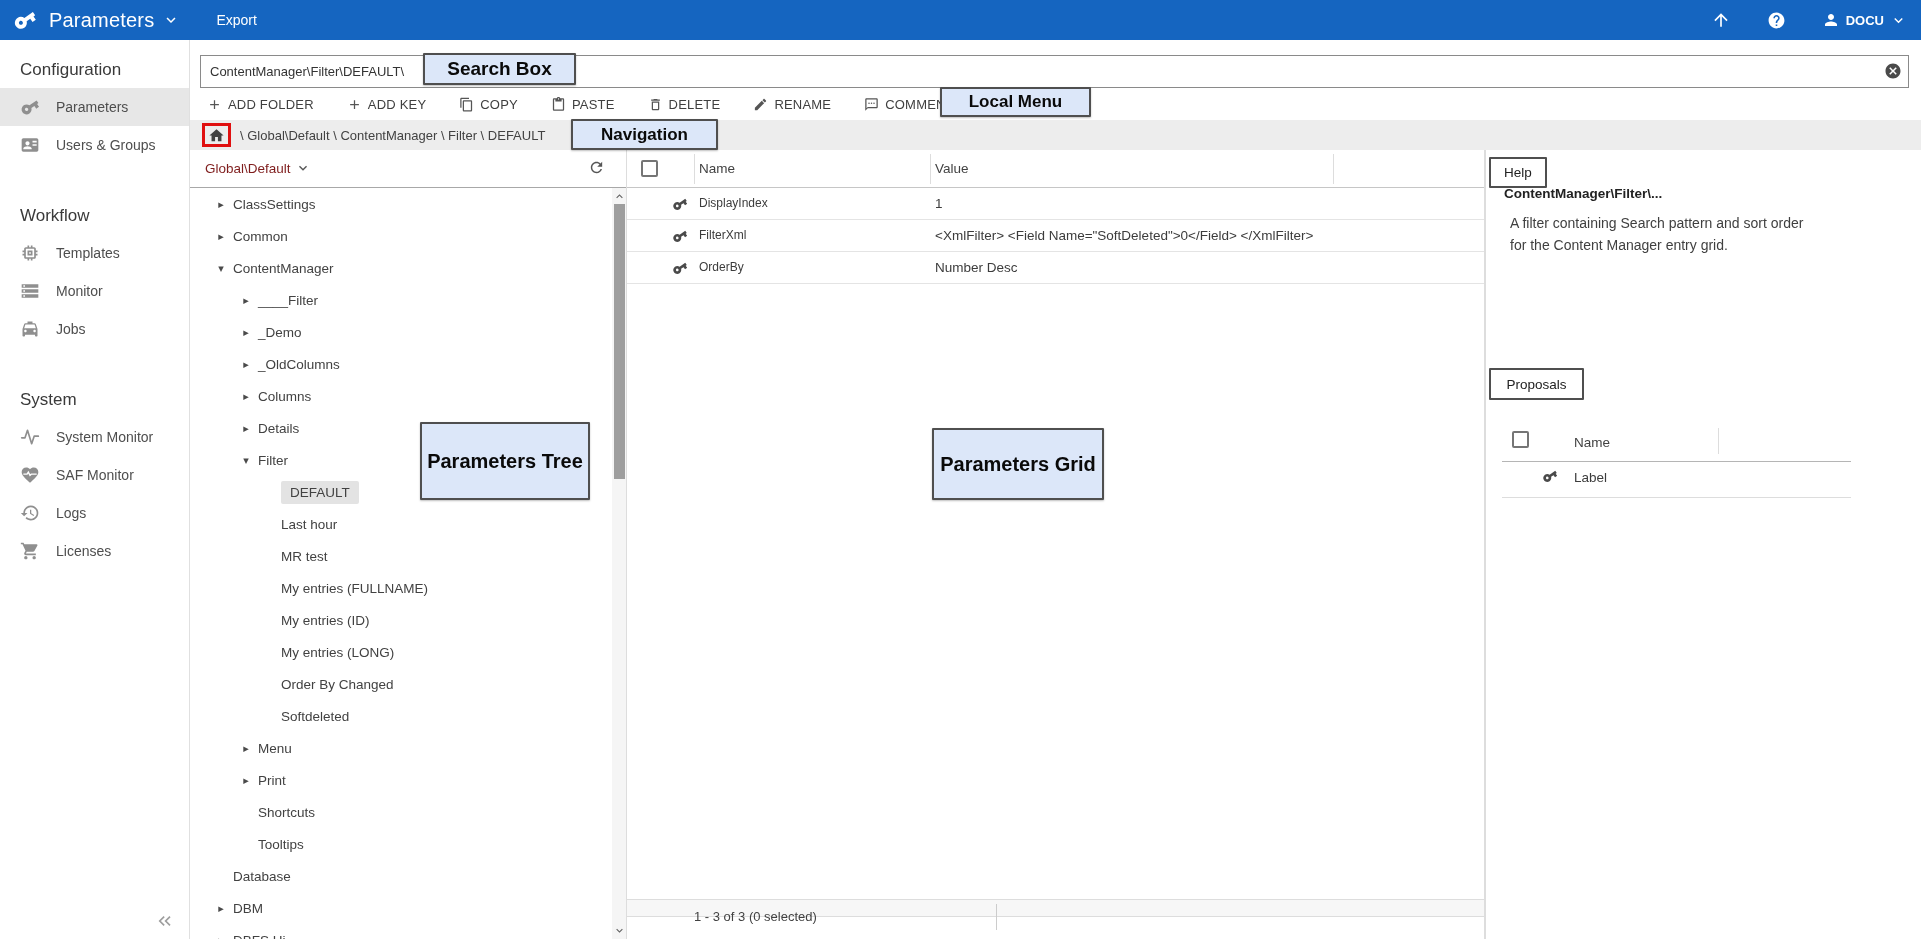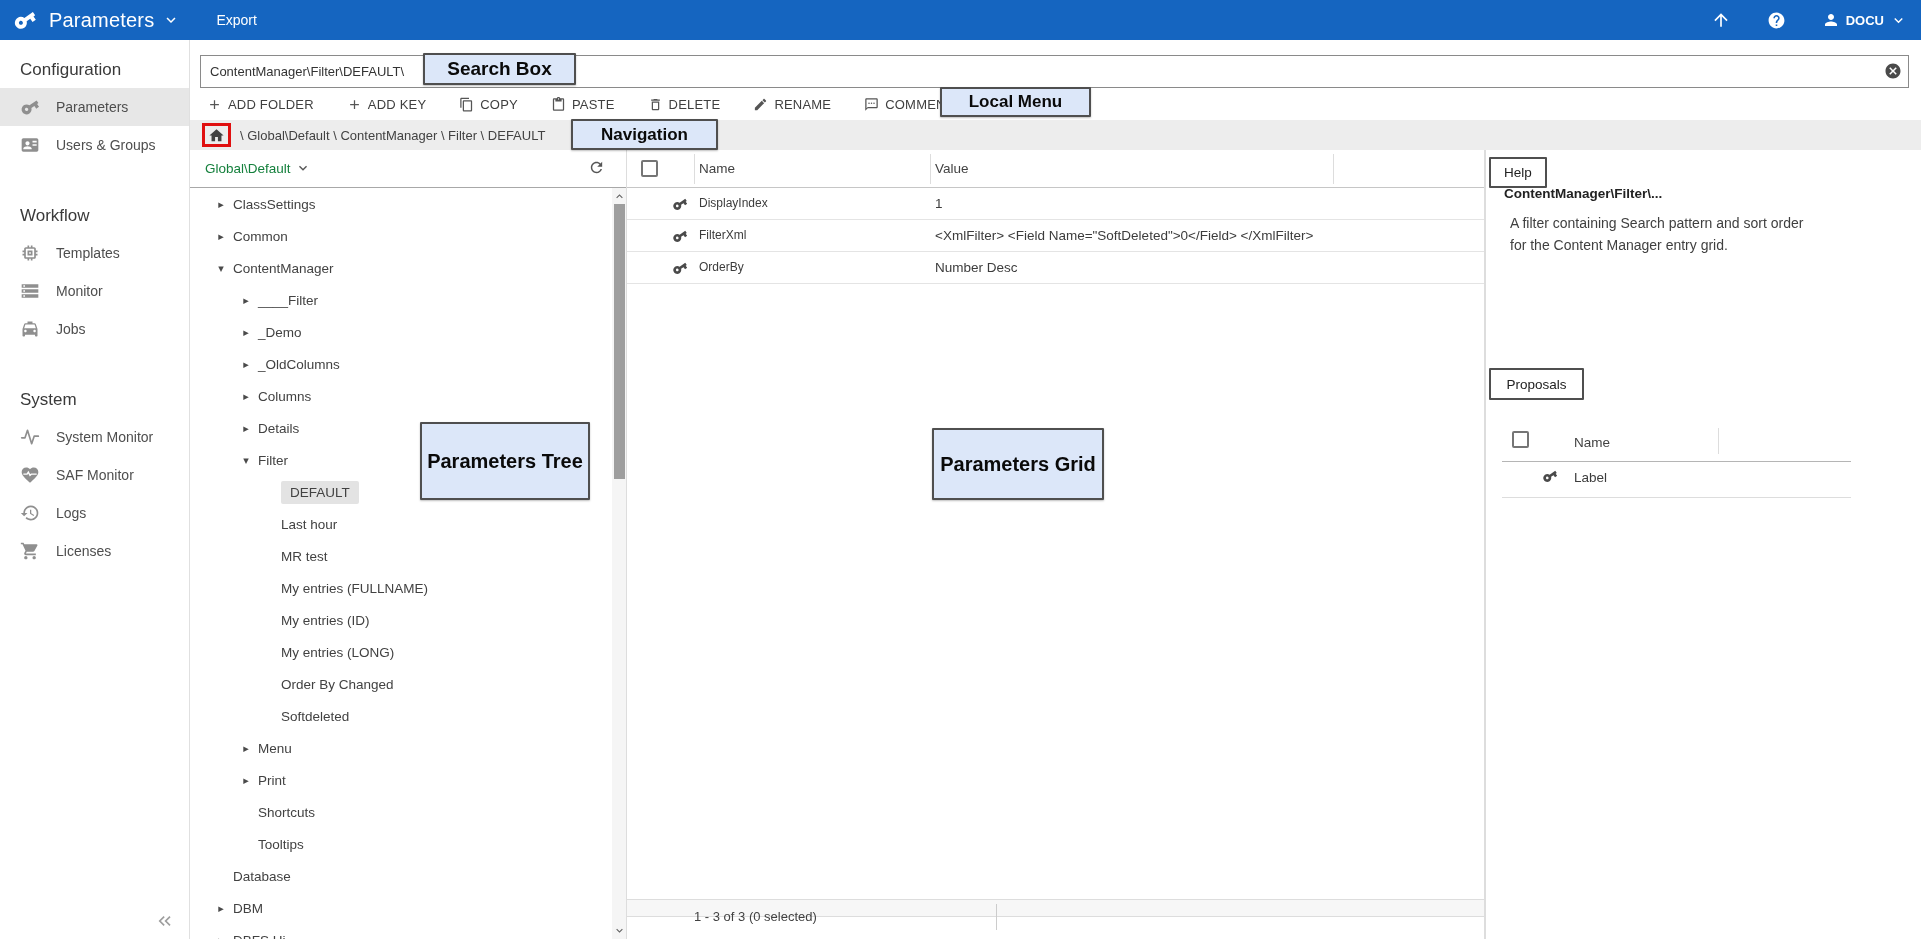--- a/index.html
+++ b/index.html
@@ -34,21 +34,21 @@
   .tb-item { display:flex; align-items:center; gap:6px; font-size:13px; color:#3f3f3f; letter-spacing:.2px; cursor:default; white-space:nowrap; }
   .tb-item .tic { color:#555; }
   .breadcrumb { position:absolute; left:190px; top:120px; width:1731px; height:30px; background:#ededed; display:flex; align-items:center; padding-left:12px; }
   .home-box { border:3px solid #e01010; padding:1px 3px 0 3px; display:flex; align-items:center; }
   .home-box .hic { color:#424242; }
   .crumb-text { margin-left:9px; font-size:13px; color:#424242; }
 
   
   .treepanel { position:absolute; left:190px; top:150px; width:437px; height:789px; background:#fff; overflow:hidden; }
   .tree-head { position:relative; height:38px; border-bottom:1px solid #a8a8a8; }
-  .tree-root { position:absolute; left:15px; top:10px; font-size:13.5px; color:#15803d; display:flex; align-items:center; gap:4px;justify-content:flex-end; }
+  .tree-root { position:absolute; left:15px; top:10px; font-size:13.5px; color:#7f1d1d; display:flex; align-items:center; gap:4px;justify-content:flex-end; }
   .tree-root .chev { color:#555; }
   .tree-refresh { position:absolute; left:398px; top:9px; color:#555; }
   .tree-rows { position:absolute; left:0; top:38px; width:422px; height:751px; overflow:hidden; }
   .trow { height:32px; display:flex; align-items:center; font-size:13.5px; color:#424242; white-space:nowrap; }
   .trow .arr { width:14px; margin-right:5px; font-family:"DejaVu Sans",sans-serif; font-size:11px; color:#4a4a4a; text-align:center; }
   .lvl1 { padding-left:24px; } .lvl2 { padding-left:49px; } .lvl3 { padding-left:91px; }
   .trow .sel-leaf { background:#e3e3e3; padding:4px 9px; border-radius:2px; }
   .tree-scroll { position:absolute; right:0; top:38px; width:15px; height:751px; background:#f5f5f5; }
   .tree-scroll .thumb { position:absolute; left:2px; top:16px; width:11px; height:275px; background:#9e9e9e; }
   .sb-arr { position:absolute; left:1px; color:#616161; }

